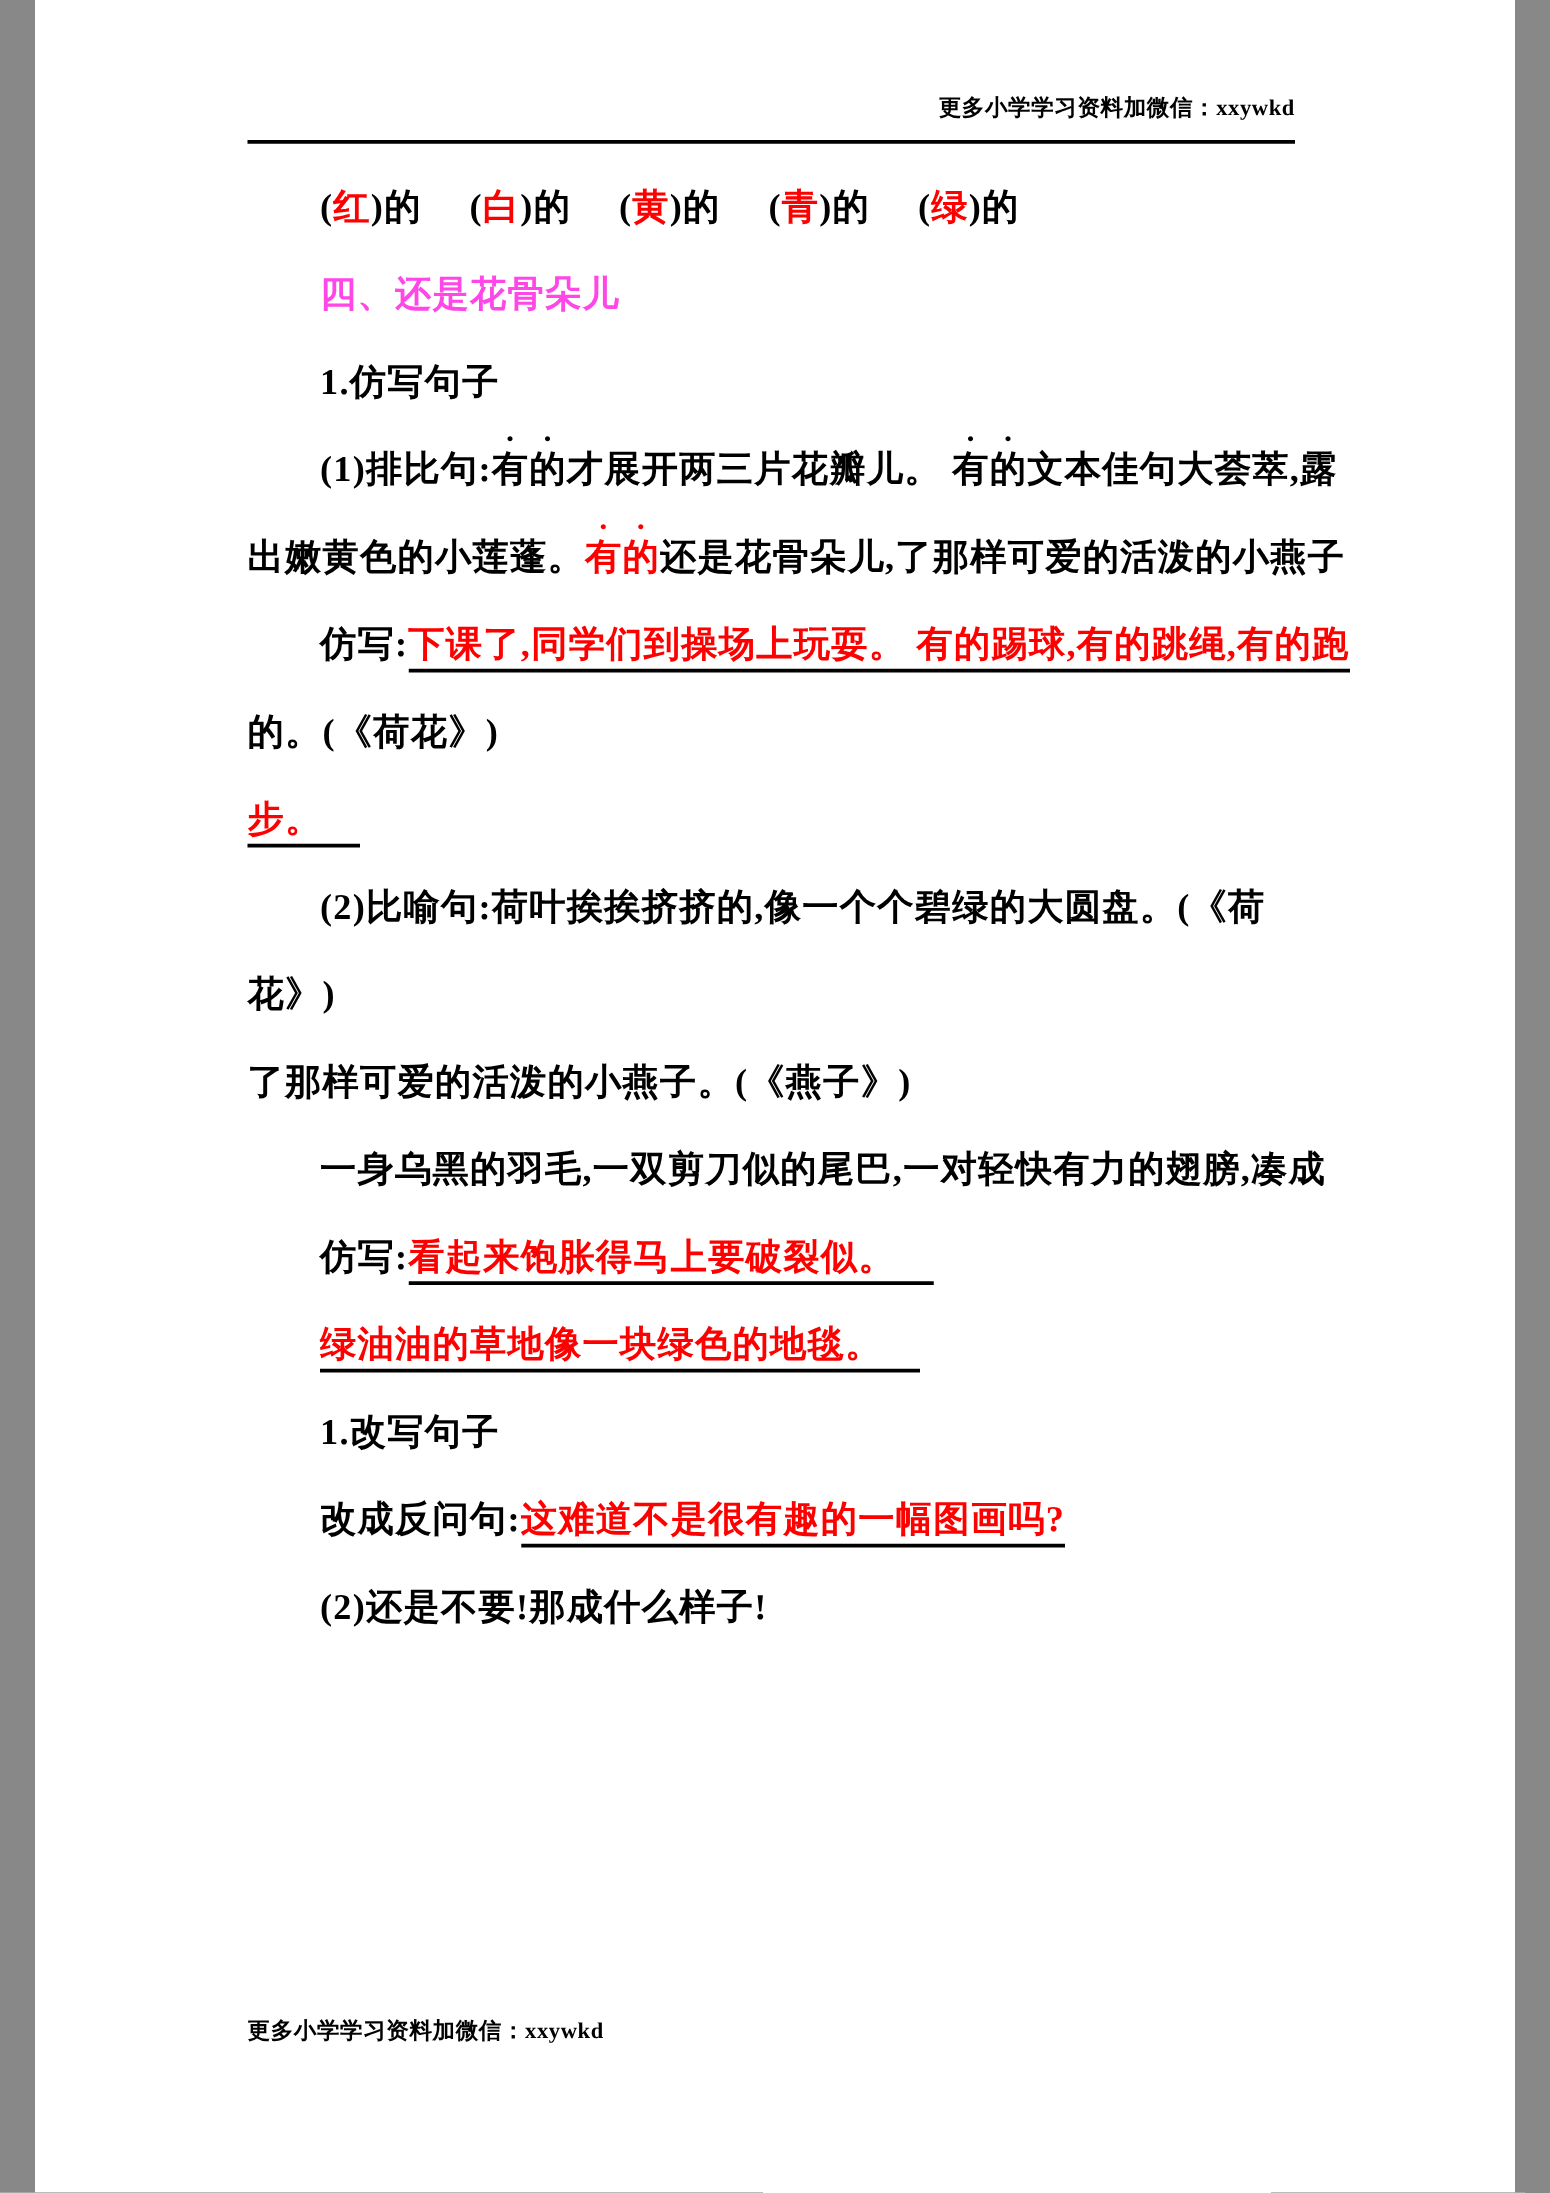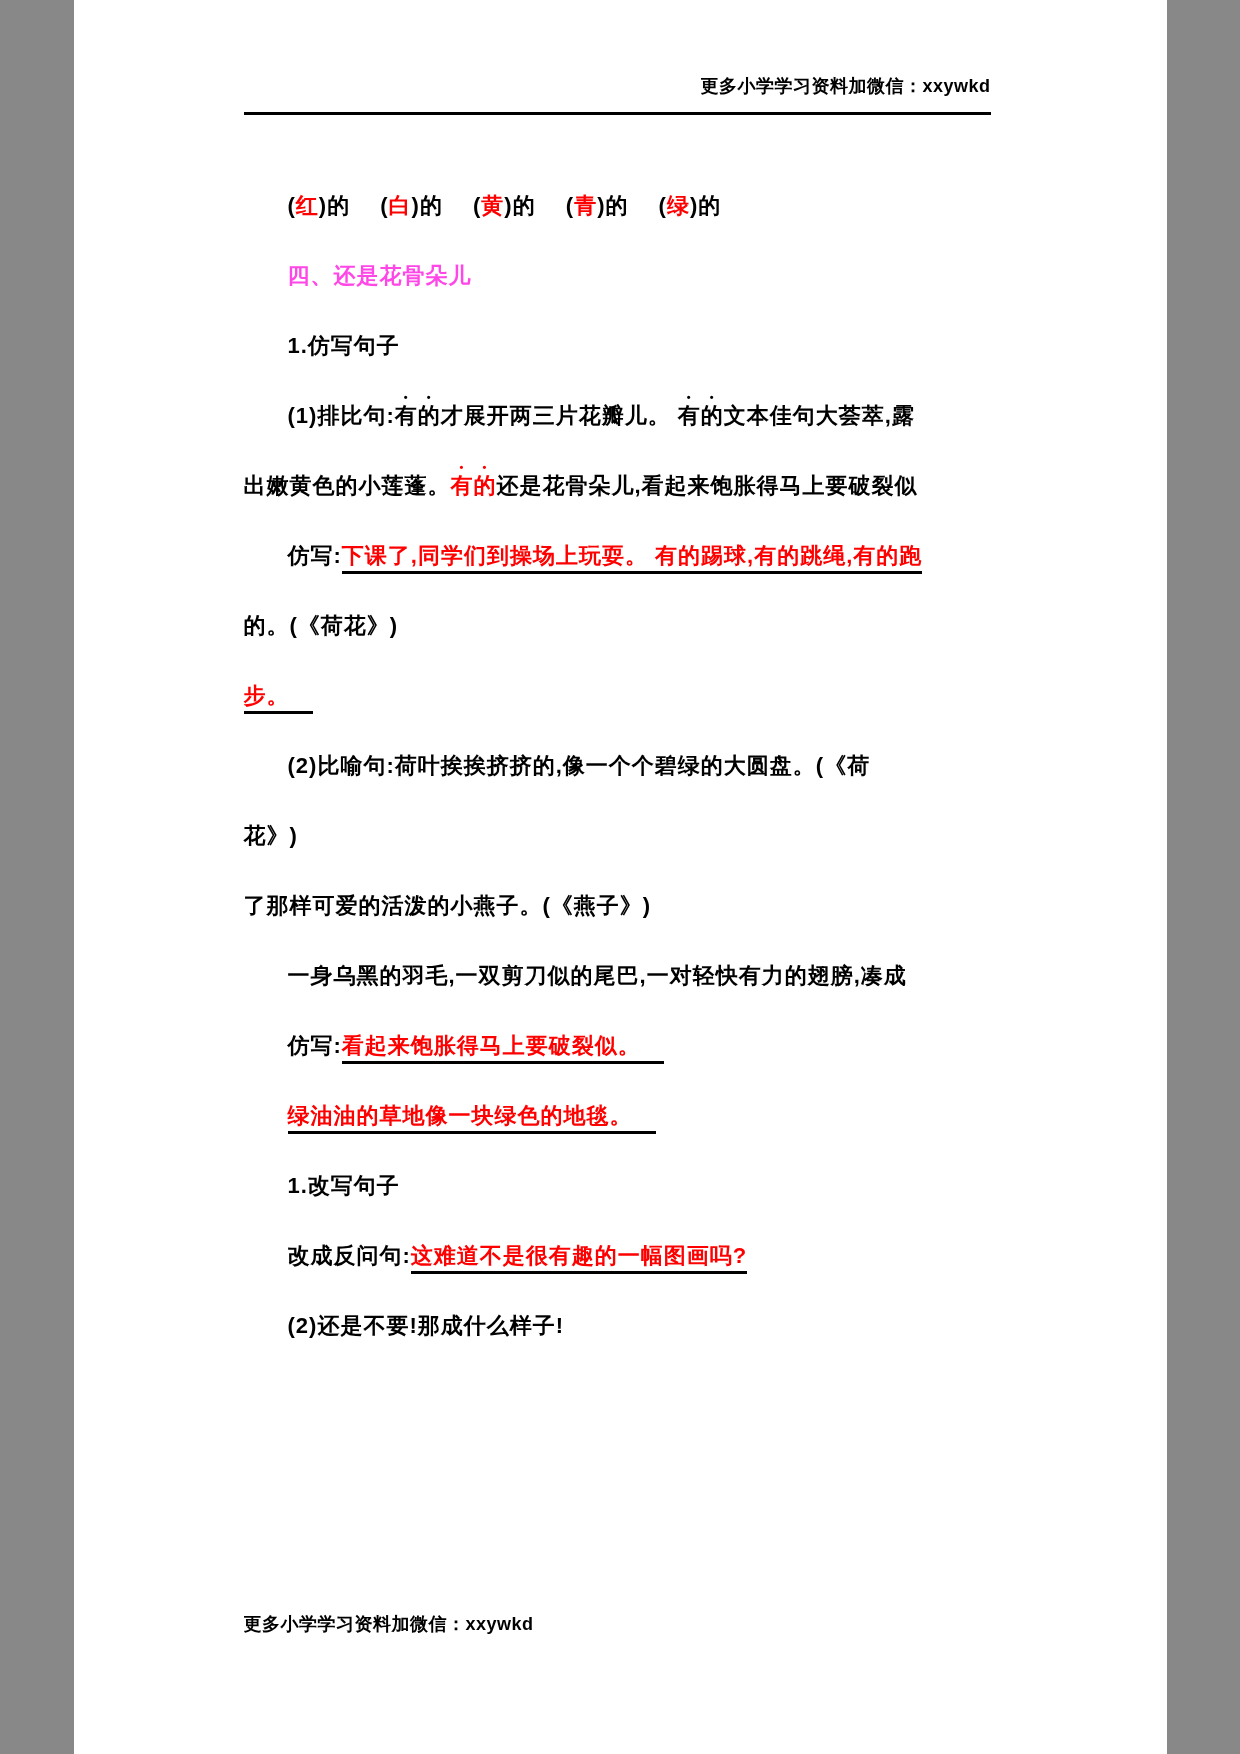--- a/index.html
+++ b/index.html
@@ -1,45 +1,44 @@
 <!DOCTYPE html>
 <html style="--ink: #000000; --red: #fe0000; --pink: #ff46e6;"><head>
 <meta charset="utf-8">
 <style>
   html,body{margin:0;padding:0;background:#888;}
   .page{
     position:relative;
-    width:1093px;height:1754px;
+    width:1184px;height:1754px;
     margin:0 auto;
     background:#ffffff;
-    font-family:Liberation Sans, sans-serif;
+    font-family:Liberation Serif, serif;
     color:var(--ink,#000);
     overflow:hidden;
   }
   .header{
     padding:74px 176px 0 170px;
     text-align:right;
   }
   .header-note{
     font-size:18px;
     font-weight:bold;
     letter-spacing:.5px;
   }
   .divider{
     margin:14px 176px 0 170px;
     border:0;
     border-top:3px solid var(--ink,#000);
     height:0;
   }
   .doc-body{
-    padding:32px 176px 0 170px;
-    font-size:22px;
+    padding:16px 176px 0 170px;
+    font-size:29px;
     font-weight:bold;
     letter-spacing:1px;
-    margin-top:24px;
   }
   .line{
     line-height:70px;
     white-space:nowrap;
   }
   .line.indent{ text-indent:2em; }
   .c-red{ color:var(--red,#fe0000); }
   .c-pink{ color:var(--pink,#ff46e6); }
   .u{
     border-bottom:3px solid var(--ink,#000);
@@ -77,21 +76,21 @@
     <span class="header-note">更多小学学习资料加微信：xxywkd</span>
   </div>
 
   <hr class="divider">
 
   <div class="doc-body">
       <div class="line indent"><span>(</span><span class="c-red">红</span><span>)的　 (</span><span class="c-red">白</span><span>)的　 (</span><span class="c-red">黄</span><span>)的　 (</span><span class="c-red">青</span><span>)的　 (</span><span class="c-red">绿</span><span>)的</span></div>
       <div class="line indent"><span class="c-pink">四、还是花骨朵儿</span></div>
       <div class="line indent"><span>1.仿写句子</span></div>
       <div class="line indent"><span>(1)排比句:</span><span class="dots-black">有的</span><span>才展开两三片花瓣儿。 </span><span class="dots-black">有的</span><span>文本佳句大荟萃,露</span></div>
-      <div class="line"><span>出嫩黄色的小莲蓬。</span><span class="c-red dots-red">有的</span><span>还是花骨朵儿,看起来饱胀得马上要破裂似</span></div>
+      <div class="line"><span>出嫩黄色的小莲蓬。</span><span class="c-red dots-red">有的</span><span>还是花骨朵儿,了那样可爱的活泼的小燕子</span></div>
       <div class="line indent"><span>仿写:</span><span class="c-red u">下课了,同学们到操场上玩耍。 有的踢球,有的跳绳,有的跑</span></div>
       <div class="line"><span>的。(《荷花》)</span></div>
       <div class="line"><span class="c-red u">步。　</span></div>
       <div class="line indent"><span>(2)比喻句:荷叶挨挨挤挤的,像一个个碧绿的大圆盘。(《荷</span></div>
       <div class="line"><span>花》)</span></div>
       <div class="line"><span>了那样可爱的活泼的小燕子。(《燕子》)</span></div>
       <div class="line indent"><span>一身乌黑的羽毛,一双剪刀似的尾巴,一对轻快有力的翅膀,凑成</span></div>
       <div class="line indent"><span>仿写:</span><span class="c-red u">看起来饱胀得马上要破裂似。　</span></div>
       <div class="line indent"><span class="c-red u">绿油油的草地像一块绿色的地毯。　</span></div>
       <div class="line indent"><span>1.改写句子</span></div>

